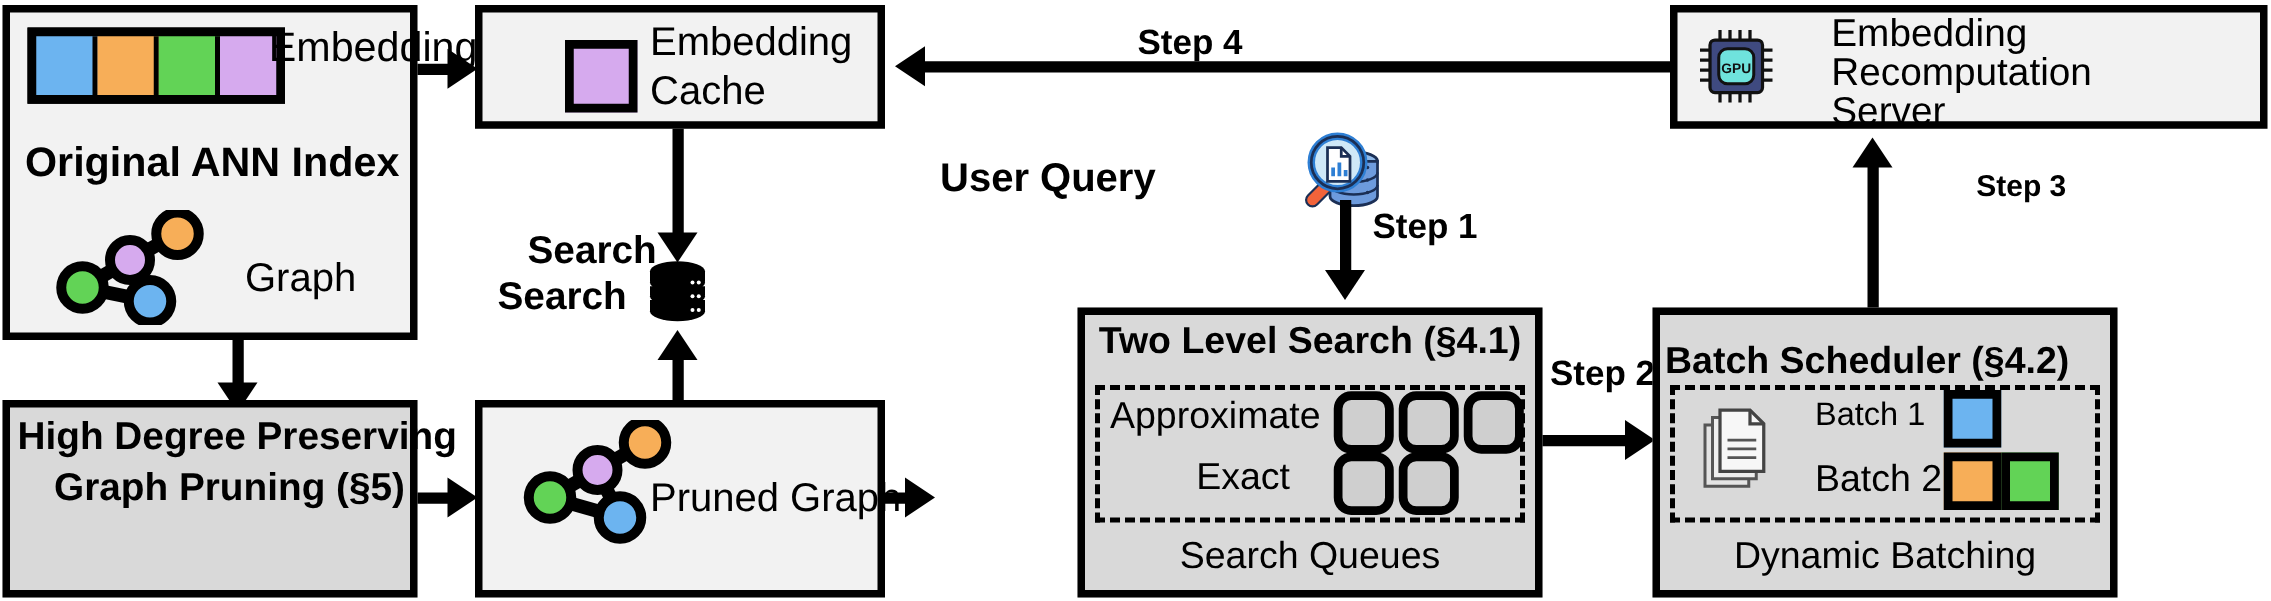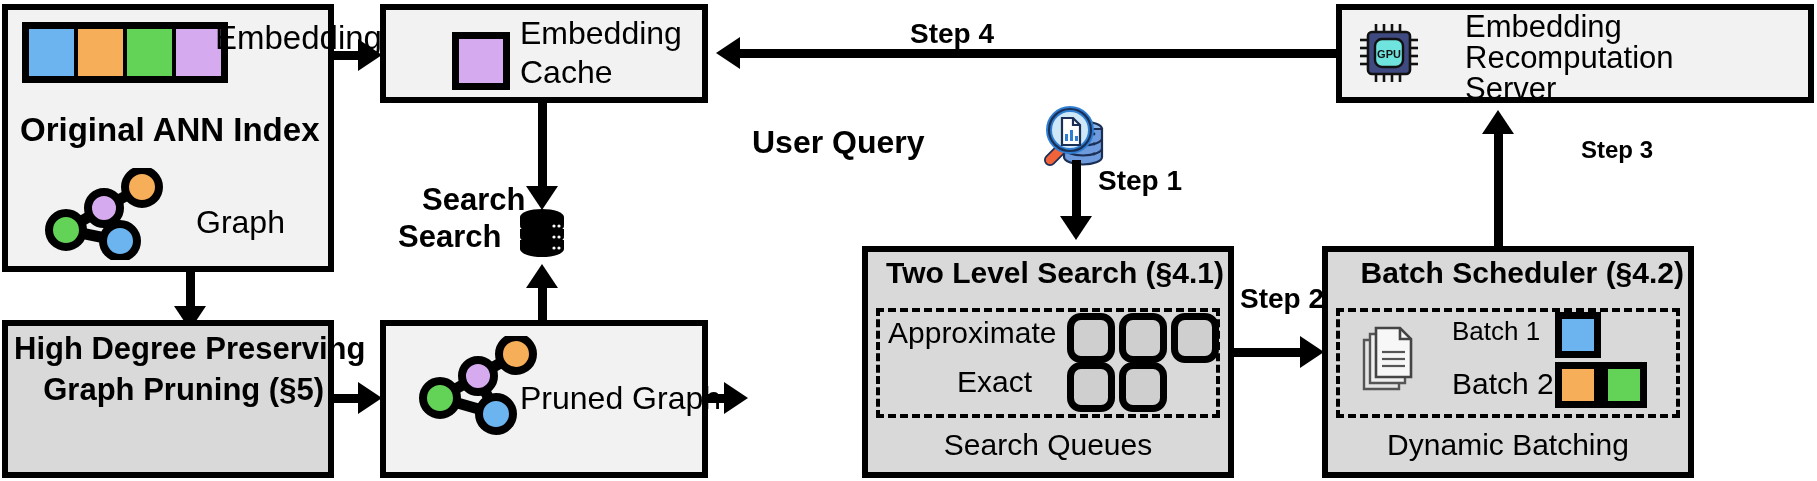--- a/index.html
+++ b/index.html
@@ -168,21 +168,21 @@
       <rect x="37" y="32" width="3" height="11" fill="#2e7fd4"></rect>
       <rect x="42" y="38" width="3" height="5" fill="#2e7fd4"></rect>
     </svg>
   </div>
 
   <div class="aline" style="left:1072px;top:160px;width:9px;height:60px;"></div>
   <div class="ahead ah-down" style="left:1060px;top:216px;"></div>
   <div class="lbl bold" style="left:1098px;top:165px;font-size:28px;">Step 1</div>
 
   <div class="box grey" style="left:862px;top:246px;width:372px;height:232px;"></div>
-  <div class="lbl bold" style="left:872px;top:256px;width:352px;text-align:right;font-size:30px;">Two Level Search (§4.1)</div>
+  <div class="lbl bold" style="left:872px;top:256px;width:352px;text-align:center;font-size:30px;">Two Level Search (§4.1)</div>
 
   <div class="dashed" style="left:876px;top:308px;width:344px;height:110px;"></div>
 
   <div class="lbl" style="left:888px;top:316px;font-size:30px;">Approximate</div>
   <div class="chiprow" style="left:1067px;top:313px;">
     <span class="qchip"></span>
     <span class="qchip"></span>
     <span class="qchip"></span>
   </div>
 
@@ -192,21 +192,21 @@
     <span class="qchip"></span>
   </div>
 
   <div class="lbl" style="left:872px;top:428px;width:352px;text-align:center;font-size:30px;">Search Queues</div>
 
   <div class="aline" style="left:1234px;top:348px;width:74px;height:9px;"></div>
   <div class="ahead ah-right" style="left:1300px;top:336px;"></div>
   <div class="lbl bold" style="left:1240px;top:283px;font-size:28px;">Step 2</div>
 
   <div class="box grey" style="left:1322px;top:246px;width:372px;height:232px;"></div>
-  <div class="lbl bold" style="left:1332px;top:256px;width:352px;text-align:right;font-size:30px;">Batch Scheduler (§4.2)</div>
+  <div class="lbl bold" style="left:1332px;top:272px;width:352px;text-align:left;font-size:30px;">Batch Scheduler (§4.2)</div>
 
   <div class="dashed" style="left:1336px;top:308px;width:344px;height:110px;"></div>
 
   <div class="icon" style="left:1360px;top:324px;">
     <svg width="54" height="70" viewBox="0 0 54 70">
       <path d="M4 16 h24 l11 11 v38 h-35 z" fill="#e4e4e4" stroke="#555" stroke-width="2.4"></path>
       <path d="M10 10 h24 l11 11 v38 h-35 z" fill="#eeeeee" stroke="#555" stroke-width="2.4"></path>
       <path d="M16 4 h24 l11 11 v38 h-35 z" fill="#f7f7f7" stroke="#444" stroke-width="2.6"></path>
       <path d="M40 4 v11 h11" fill="none" stroke="#444" stroke-width="2.6"></path>
       <line x1="22" y1="28" x2="45" y2="28" stroke="#555" stroke-width="2.2"></line>

